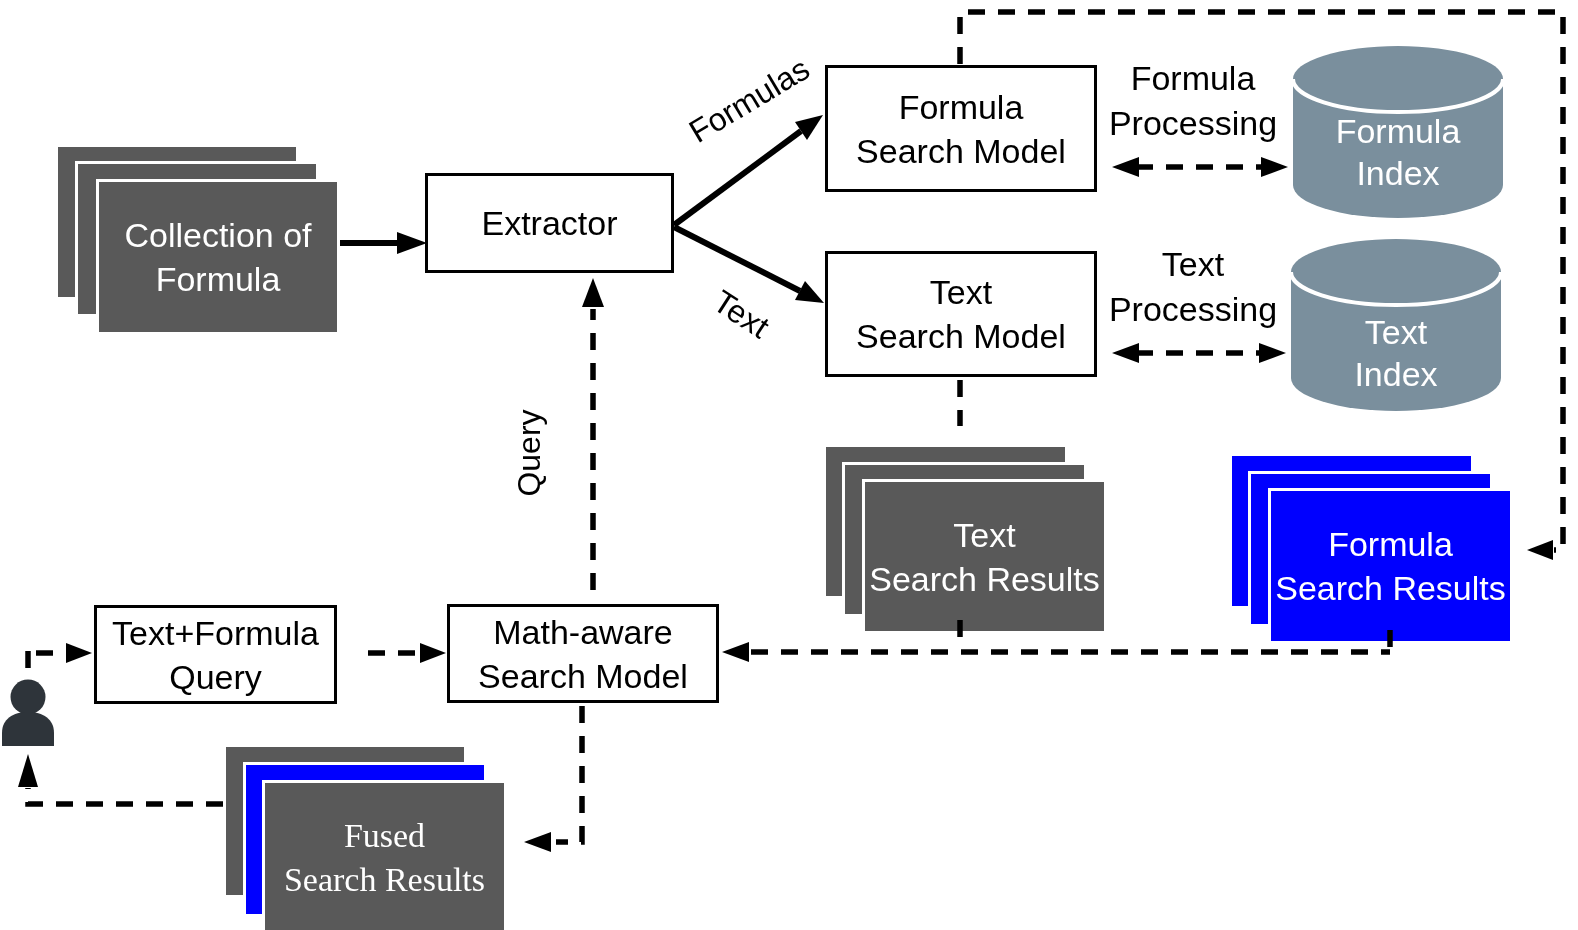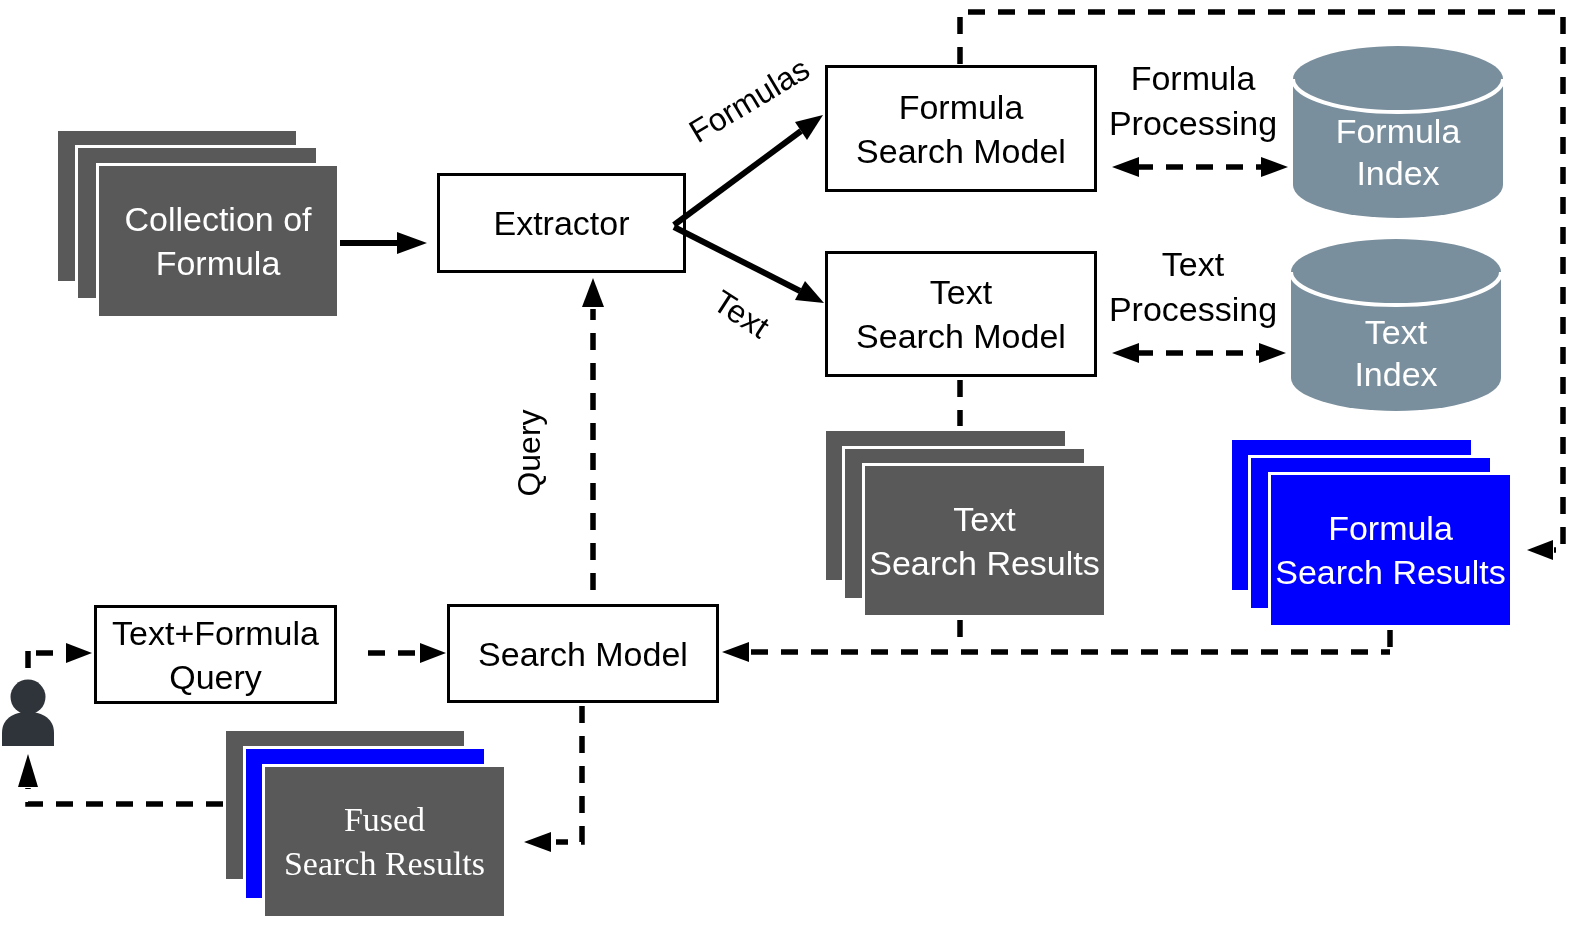--- a/index.html
+++ b/index.html
@@ -12,21 +12,21 @@
     font-family:"Liberation Sans",sans-serif;
   }
   .abs{position:absolute;box-sizing:border-box;}
   
   .pbox{
     background:#fff;border:3px solid var(--line-black);
     display:flex;flex-direction:column;align-items:center;justify-content:center;
     font-size:34px;line-height:44px;color:#000;text-align:center;
   }
   
-  .card{border:3px solid #fff;}
+  .card{border:3px solid #fff;margin-top:16px;}
   .card.gray{background:var(--box-gray);}
   .card.blue{background:var(--box-blue);}
   .card-label{
     display:flex;flex-direction:column;align-items:center;justify-content:center;
     width:100%;height:100%;color:var(--text-white);
     font-size:34px;line-height:44px;text-align:center;
   }
   
   .cyl-body{fill:var(--cylinder-fill);}
   .cyl-arc{fill:none;stroke:#fff;stroke-width:4;}
@@ -54,21 +54,21 @@
 
   <div class="abs card gray" style="left:55px;top:128px;width:244px;height:156px;"></div>
   <div class="abs card gray" style="left:75px;top:145px;width:244px;height:156px;"></div>
   <div class="abs card gray" style="left:96px;top:163px;width:244px;height:156px;">
     <div class="card-label">
       <span>Collection of</span>
       <span>Formula</span>
     </div>
   </div>
 
-  <div class="abs pbox" style="left:425px;top:173px;width:249px;height:100px;margin-left:12px;">
+  <div class="abs pbox" style="left:425px;top:173px;width:249px;height:100px;">
     <span>Extractor</span>
   </div>
 
   <div class="abs pbox" style="left:825px;top:65px;width:272px;height:127px;">
     <span>Formula</span>
     <span>Search Model</span>
   </div>
 
   <div class="abs pbox" style="left:825px;top:251px;width:272px;height:126px;">
     <span>Text</span>
@@ -114,20 +114,21 @@
       <span>Search Results</span>
     </div>
   </div>
 
   <div class="abs pbox" style="left:94px;top:605px;width:243px;height:99px;">
     <span>Text+Formula</span>
     <span>Query</span>
   </div>
 
   <div class="abs pbox" style="left:447px;top:604px;width:272px;height:99px;">
+    <span>Math-aware</span>
     <span>Search Model</span>
   </div>
 
   <div class="abs card gray" style="left:223px;top:728px;width:244px;height:154px;"></div>
   <div class="abs card blue" style="left:243px;top:746px;width:244px;height:155px;"></div>
   <div class="abs card gray" style="left:262px;top:764px;width:245px;height:155px;font-family:Liberation Serif, serif;">
     <div class="card-label">
       <span>Fused</span>
       <span>Search Results</span>
     </div>

